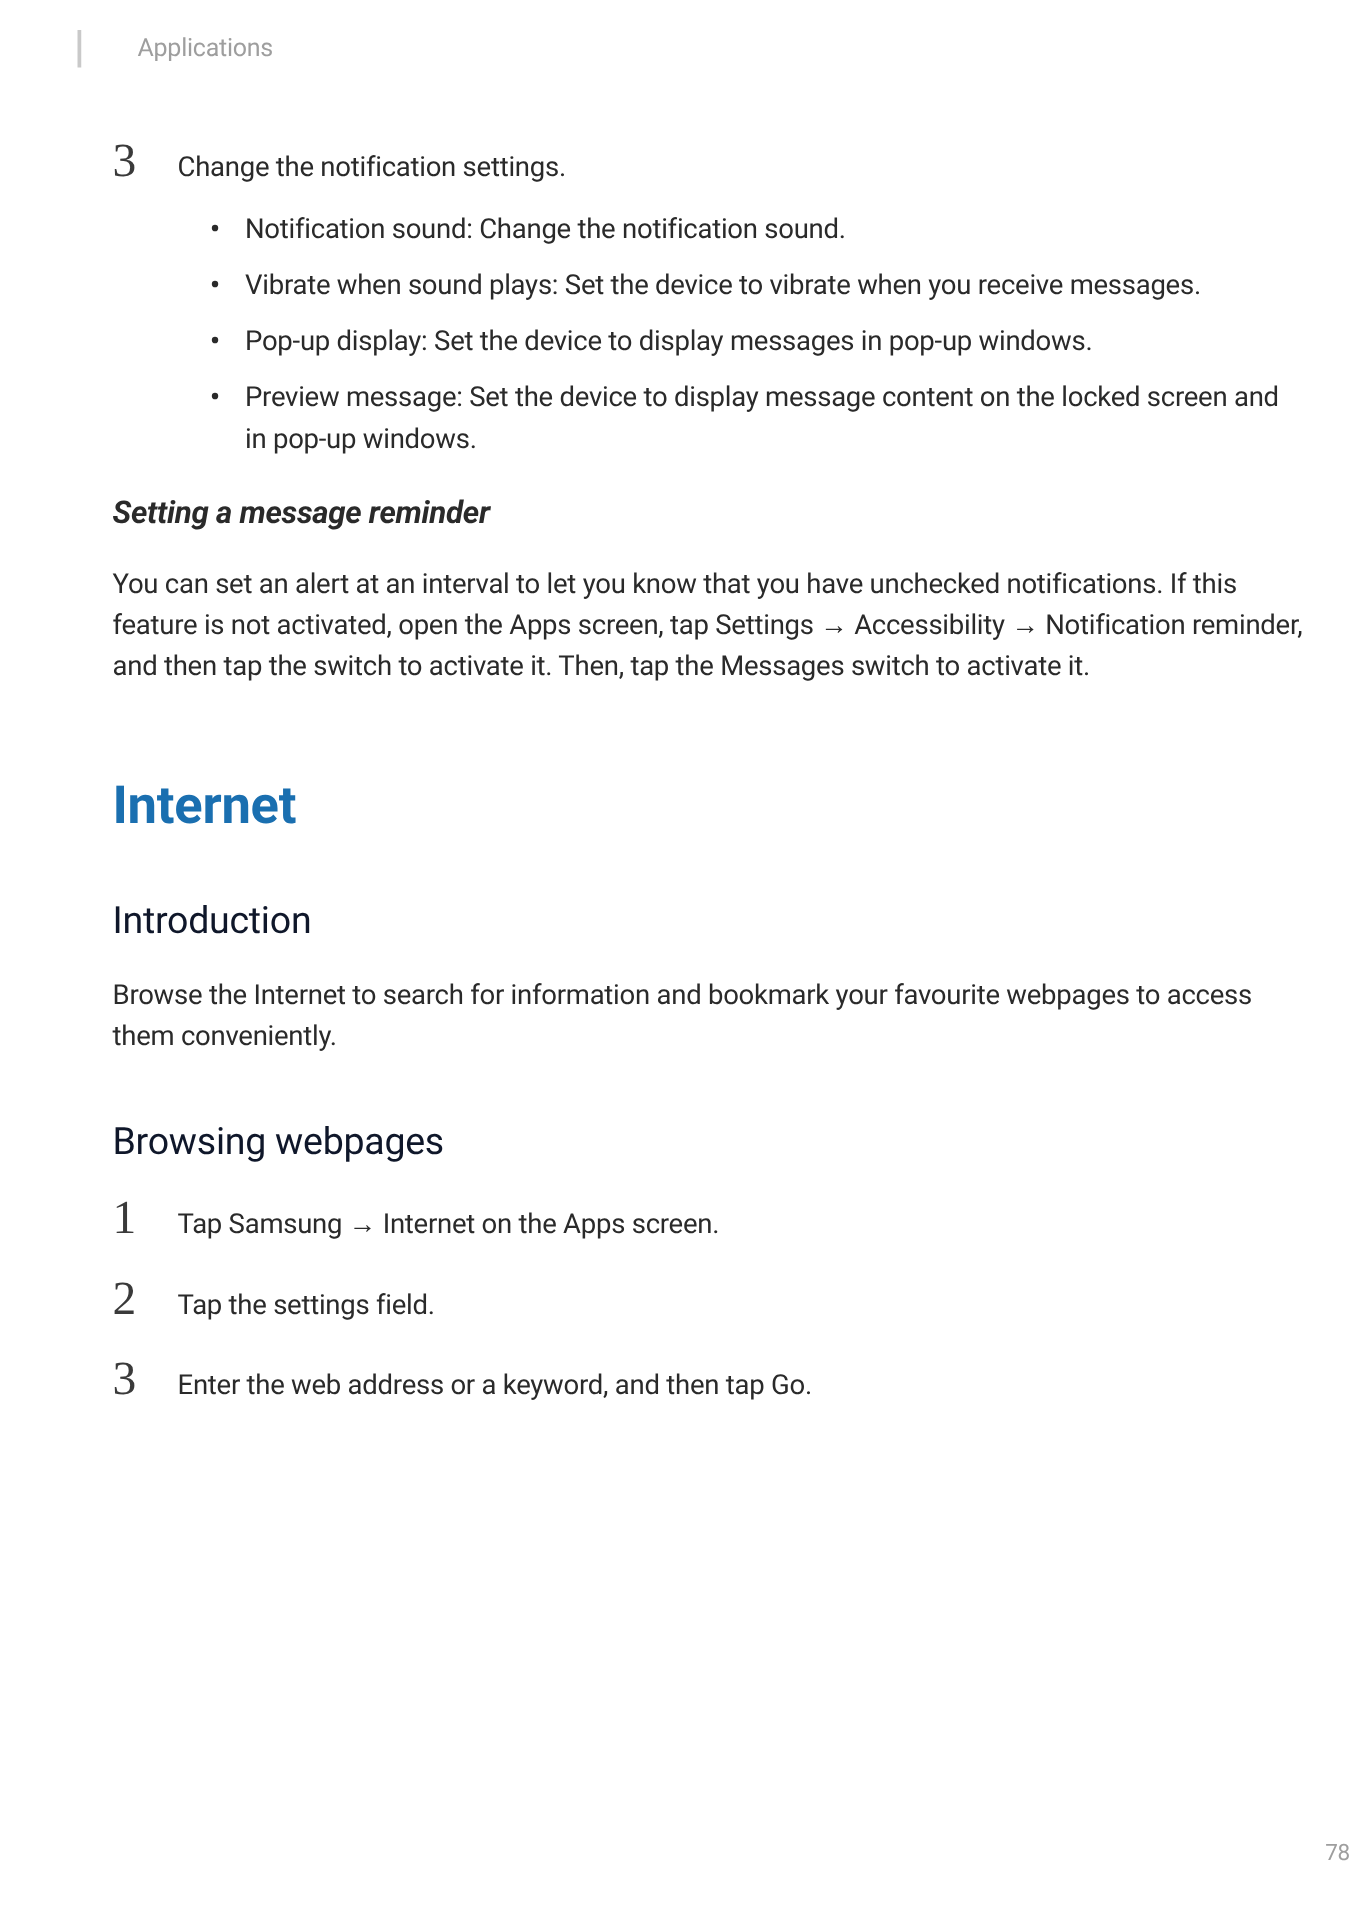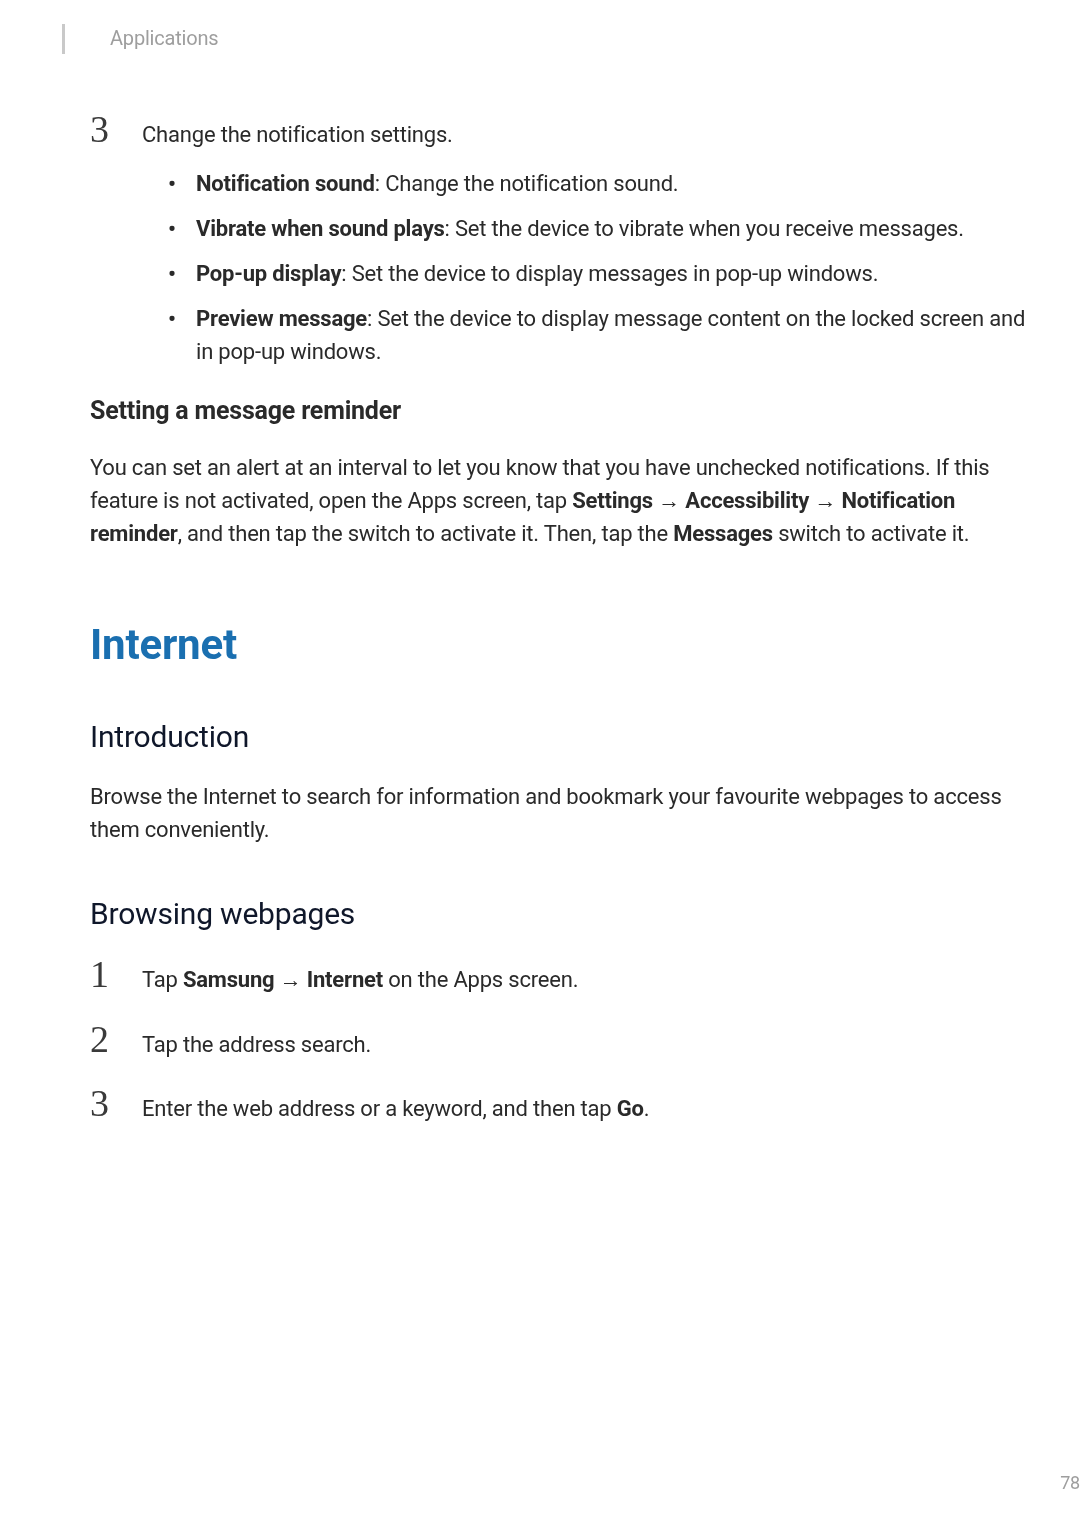--- a/index.html
+++ b/index.html
@@ -59,20 +59,21 @@
     width: 28px;
     font-weight: 700;
     color: #2a2a2a;
   }
   .bullet-body { flex: 1; }
   .sub-h {
     font-size: 25px;
     font-weight: 700;
     color: #2a2a2a;
     margin-top: 28px;
+    font-style: italic;
   }
   .body-p {
     font-size: 22px;
     line-height: 1.5;
     margin-top: 26px;
     color: #2a2a2a;
   }
   .h1-major {
     font-size: 42px;
     font-weight: 700;
@@ -80,21 +81,21 @@
     margin-top: 70px;
   }
   .h2-accent {
     font-size: 30px;
     font-weight: 400;
     color: #0f172a;
     margin-top: 50px;
   }
   .steps2 { margin-top: 20px; }
   .steps2 .step-row { margin-top: 24px; align-items: baseline; }
-  b { font-weight: 700; }
+  b { font-weight: 400; }
   .pagefoot {
     position: absolute;
     bottom: 34px;
     left: 0; right: 0;
     text-align: right;
     color: #9e9e9e;
     font-size: 18px;
     padding-left: 31px;
   }
 </style>
@@ -158,21 +159,21 @@
     <div class="step-row">
       <div class="step-num">1</div>
       <div class="step-text">
         <span>Tap </span><b>Samsung</b>
         <span>→</span>
         <b>Internet</b><span> on the Apps screen.</span>
       </div>
     </div>
     <div class="step-row">
       <div class="step-num">2</div>
-      <div class="step-text">Tap the address search.</div>
+      <div class="step-text">Tap the settings field.</div>
     </div>
     <div class="step-row">
       <div class="step-num">3</div>
       <div class="step-text">
         <span>Enter the web address or a keyword, and then tap </span><b>Go</b><span>.</span>
       </div>
     </div>
   </div>
 
 </div>

